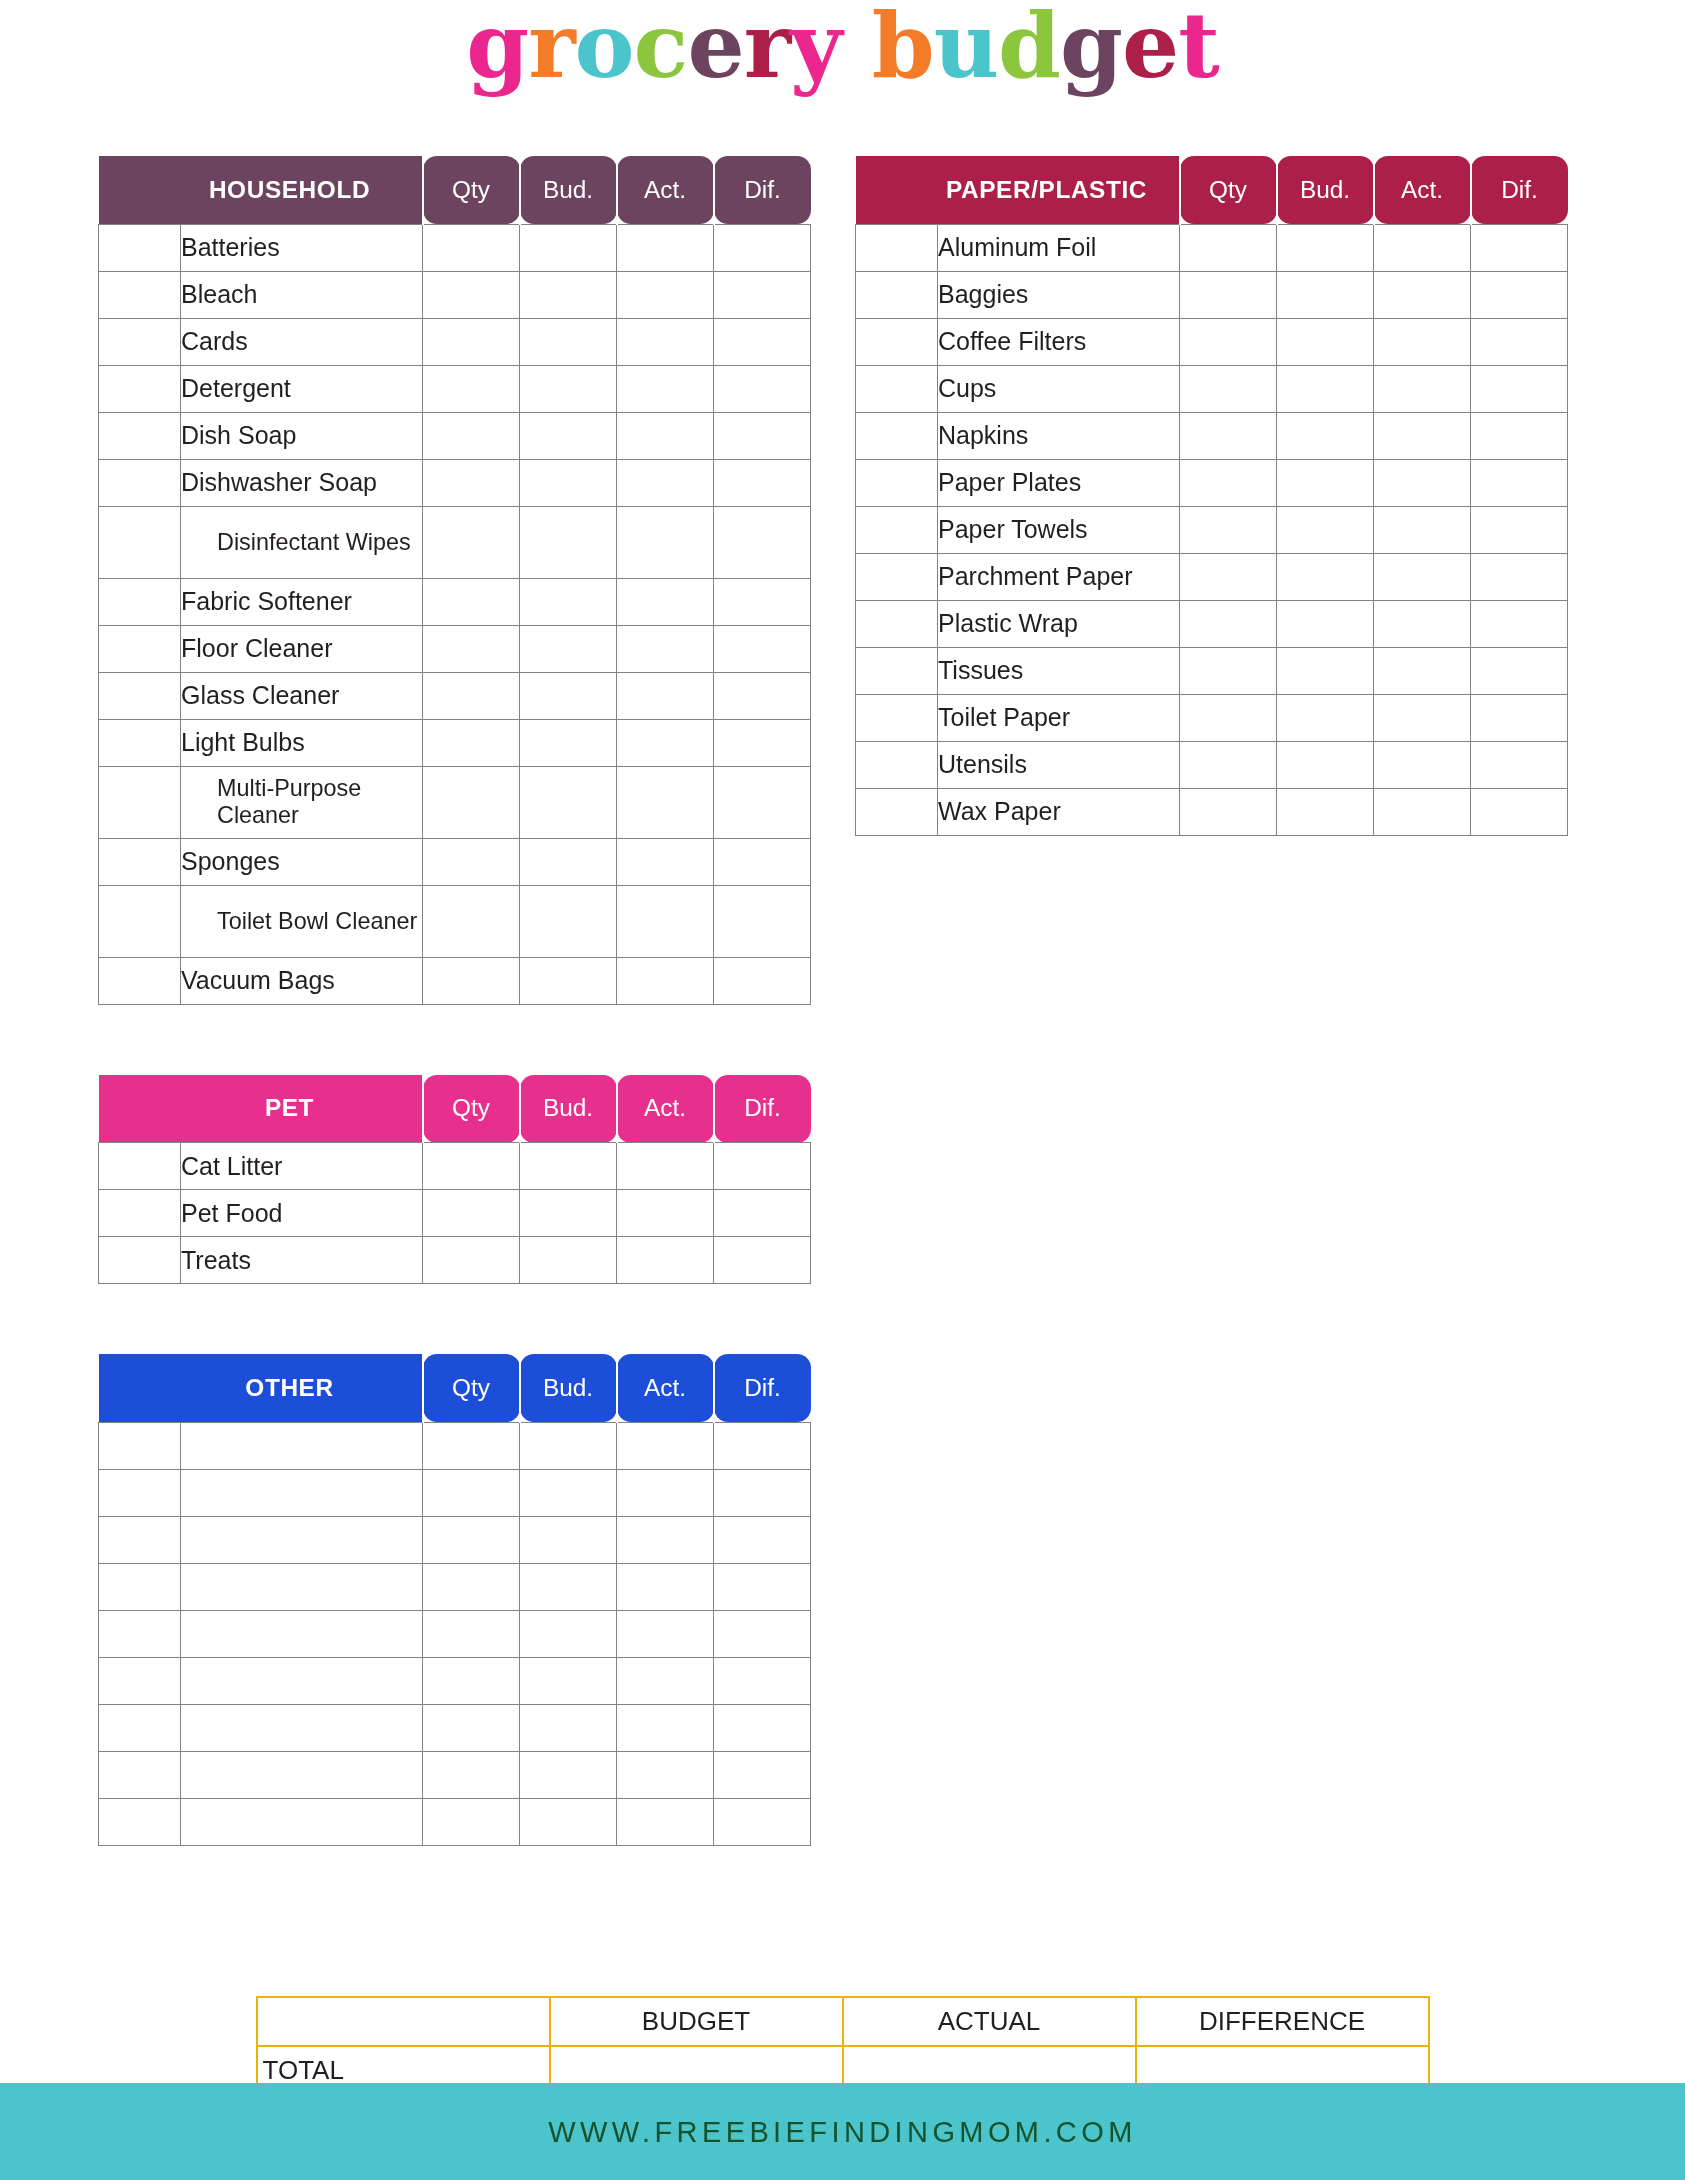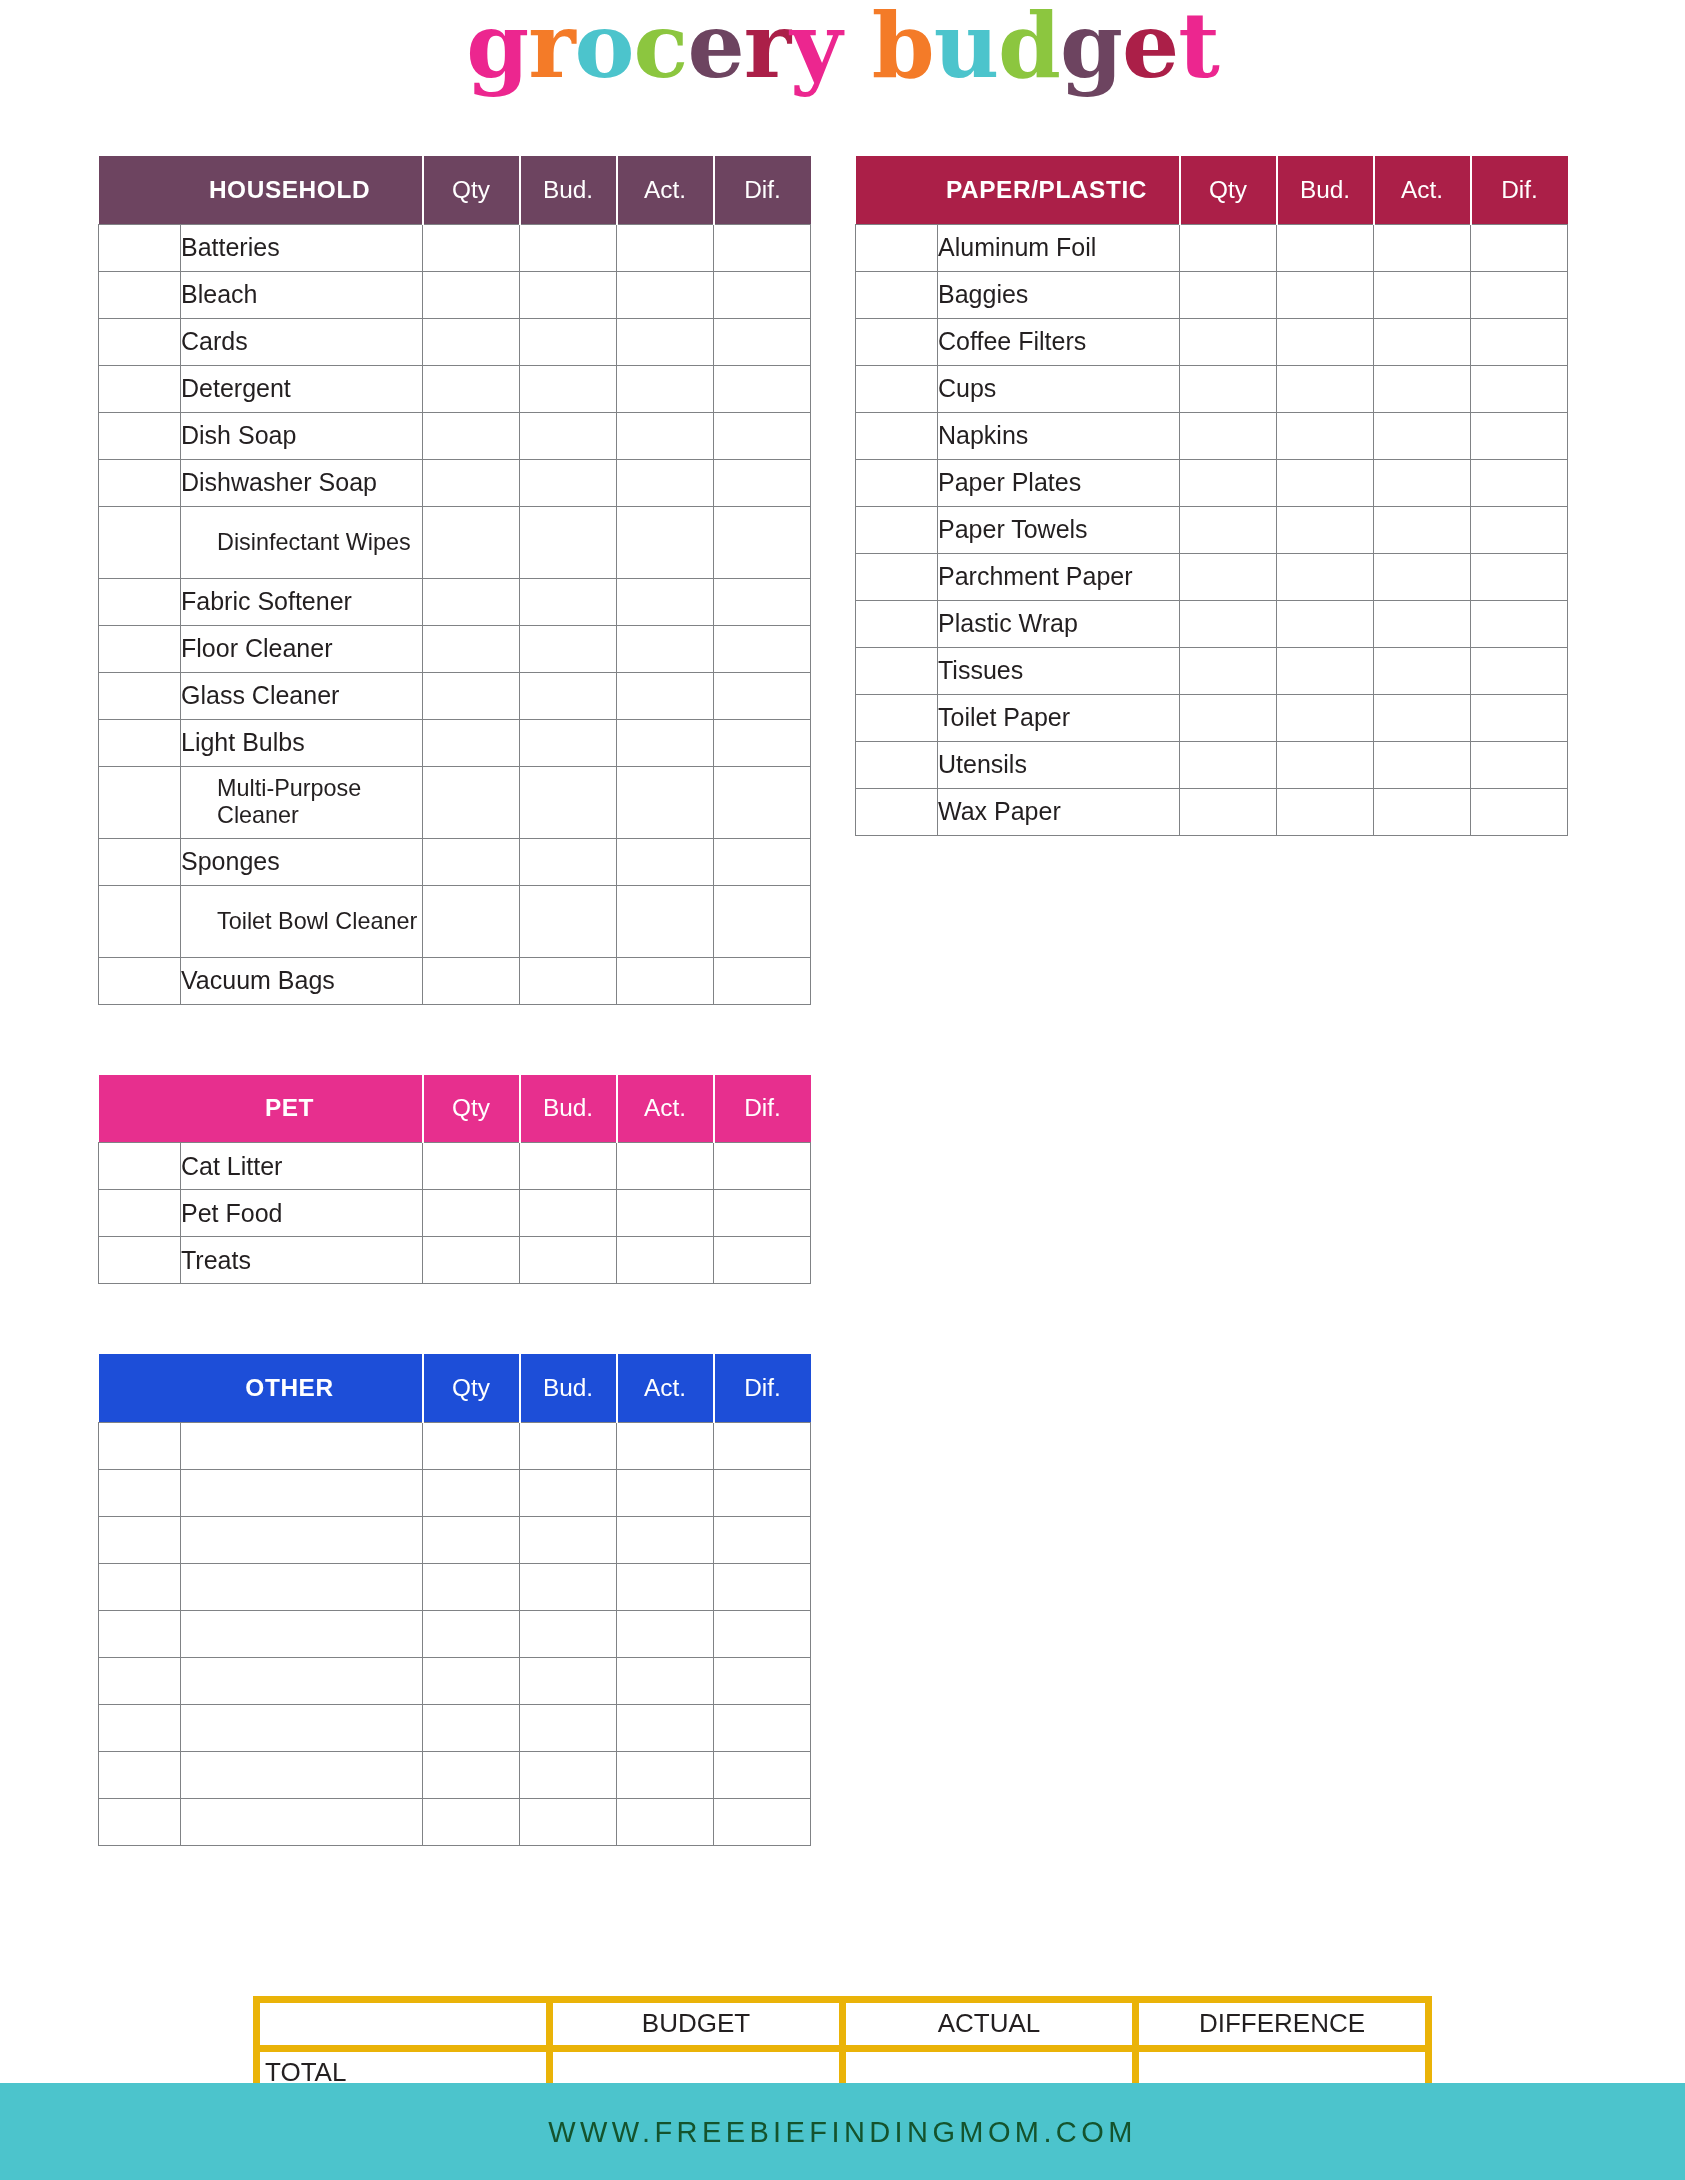--- a/index.html
+++ b/index.html
@@ -70,20 +70,21 @@
     text-align: center;
   }
   table.budget thead th.cat {
     padding-left: 59px;
   }
   table.budget thead th.sub {
     font-weight: 400;
     font-size: 24.4px;
     letter-spacing: 0;
     border-left: 2px solid #ffffff;
+    border-radius: 14px;
   }
   
   col.c-check { width: 82px; }
   col.c-name  { width: 242px; }
   col.c-qty, col.c-bud, col.c-act, col.c-dif { width: 97px; }
 
   td.item {
     text-align: left;
     vertical-align: middle;
     font-size: 25px;
@@ -109,21 +110,21 @@
     display: flex;
     justify-content: center;
     margin-top: 80px;
   }
   table.totals {
     border-collapse: collapse;
     table-layout: fixed;
     width: 1170px;
   }
   table.totals td {
-    border: 7px solid #eab308;
+    border: 2px solid #eab308;
     height: 49px;
     font-size: 26px;
     text-align: center;
     vertical-align: middle;
     color: #231f20;
   }
   table.totals td.lbl {
     text-align: left;
     padding-left: 5px;
   }

